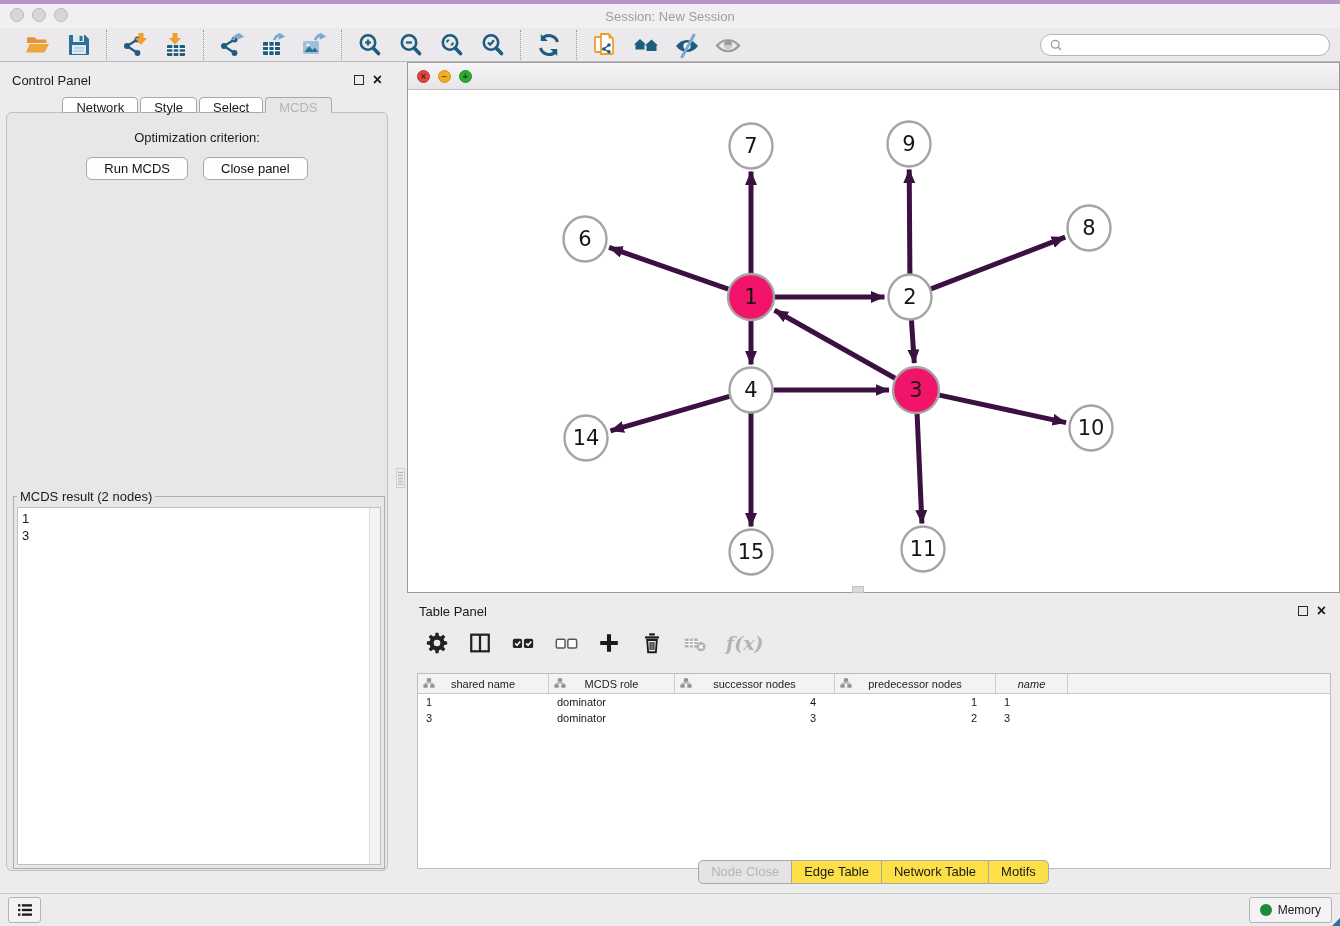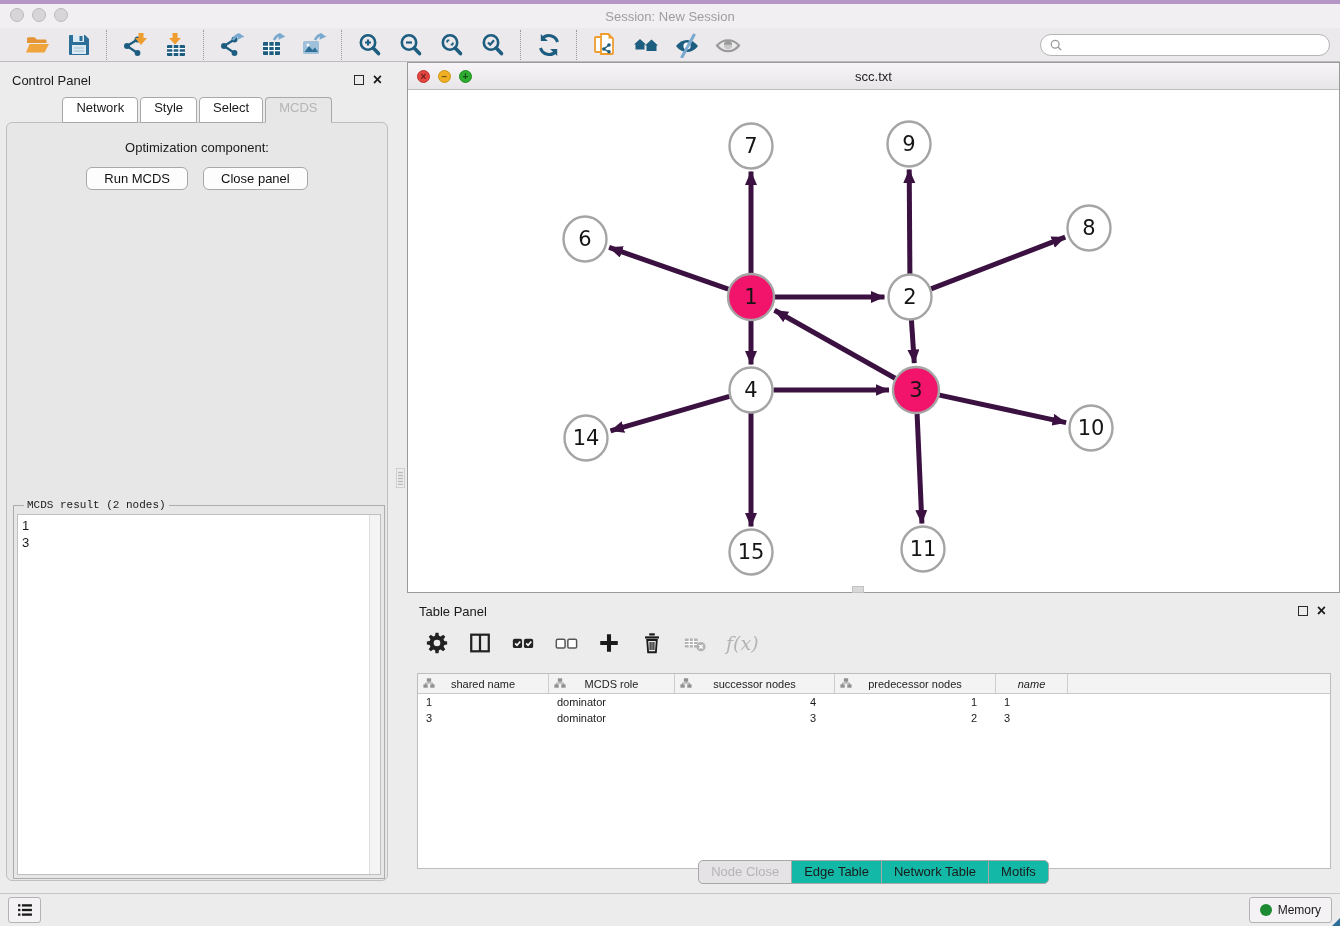--- a/index.html
+++ b/index.html
@@ -24,40 +24,40 @@
   .searchbox svg{width:14px;height:14px;flex:0 0 auto;}
   .searchbox input{border:none;outline:none;flex:1;font-size:12px;background:transparent;min-width:0;}
   
   .content{position:relative;height:831px;}
   
   .control-panel{position:absolute;left:0;top:0;width:394px;height:100%;}
   .cp-header{height:28px;display:flex;align-items:center;padding:8px 12px 0 12px;font-size:13px;}
   .panel-btns{margin-left:auto;display:flex;align-items:center;gap:9px;}
   .float-btn{width:10px;height:10px;border:1.6px solid #2b2b2b;display:inline-block;}
   .close-btn{font-size:16px;font-weight:bold;line-height:10px;color:#1a1a1a;}
-  .cp-tabs{display:flex;justify-content:center;margin-top:7px;position:relative;z-index:2;height:26px;}
+  .cp-tabs{display:flex;justify-content:center;margin-top:7px;position:relative;z-index:2;height:16px;}
   .cp-tab{border:1px solid #a8a8a8;background:#fff;padding:2px 13px 3px;font-size:13px;margin:0 1px;
     border-radius:4px 4px 0 0;line-height:15px;}
   .cp-tab.selected{background:#e7e7e7;color:#b5b5b5;border-bottom-color:#e7e7e7;}
   .cp-content{position:relative;margin:-1px 6px 0 6px;height:759px;background:#e7e7e7;
     border:1px solid #bfbfbf;border-radius:6px;z-index:1;}
   .opt-label{margin-top:17px;text-align:center;font-size:13px;}
   .select{width:308px;height:22px;margin:8px auto 0;background:#fff;border:1px solid #ababab;border-radius:5px;
     display:flex;align-items:center;padding:0 6px 0 12px;font-size:13px;position:relative;}
   .select .sel-value{flex:1;white-space:nowrap;overflow:hidden;}
   .stepper{display:flex;flex-direction:column;align-items:center;gap:2px;width:12px;}
   .stepper i{display:block;width:0;height:0;border-left:4px solid transparent;border-right:4px solid transparent;}
   .stepper .up{border-bottom:5px solid #555;}
   .stepper .down{border-top:5px solid #555;}
   .btn-row{display:flex;justify-content:center;gap:15px;margin-top:12px;}
   .btn{background:#fdfdfd;border:1px solid #a8a8a8;border-radius:6px;font-size:13px;padding:3px 17px;
     font-family:inherit;color:#111;}
   .result-fieldset{position:absolute;left:6px;top:376px;width:372px;height:380px;border:1px solid #adadad;
     margin:0;padding:3px;background:#e7e7e7;}
-  .result-fieldset legend{font-size:11px;padding:0 3px;margin-left:7px;font-family:Liberation Mono, monospace;}
+  .result-fieldset legend{font-size:13px;padding:0 3px;margin-left:0;}
   .result-area{position:relative;width:100%;height:100%;background:#fff;border:1px solid #c0c0c0;overflow:hidden;}
   .result-area pre{margin:2px 4px;font-family:"Liberation Sans","DejaVu Sans",sans-serif;font-size:13px;line-height:17px;}
   .result-scroll{position:absolute;right:0;top:0;bottom:0;width:11px;background:#f4f4f4;border-left:1px solid #ddd;}
   
   .network-window{position:absolute;left:407px;top:0;width:933px;height:531px;background:#fff;
     border:1px solid #9a9a9a;}
   .nw-titlebar{height:27px;background:linear-gradient(#f7f5f7,#e7e5e7);border-bottom:1px solid #bdbdbd;
     display:flex;align-items:center;position:relative;}
   .nw-lights{position:absolute;left:9px;top:7px;display:flex;gap:8px;}
   .nw-light{width:13px;height:13px;border-radius:50%;font-size:10px;font-weight:bold;line-height:12px;
@@ -67,35 +67,35 @@
   .nw-light.green{background:#2dac2f;border:1px solid #1f8c22;}
   .nw-title{flex:1;text-align:center;font-size:13px;color:#222;}
   .nw-canvas{position:relative;width:100%;height:502px;background:#fff;}
   .nw-canvas svg{display:block;}
   .v-grip{position:absolute;left:396px;top:406px;width:9px;height:20px;background:#e2e2e2;border:1px solid #cfcfcf;
     background-image:repeating-linear-gradient(#bbb 0 1px,transparent 1px 3px);background-clip:content-box;padding:2px 1px;}
   .h-thumb{position:absolute;left:852px;top:524px;width:12px;height:7px;background:#d9d9d9;border:1px solid #c2c2c2;}
   
   .table-panel{position:absolute;left:407px;top:533px;width:933px;height:298px;}
   .tp-header{height:26px;display:flex;align-items:center;padding:6px 14px 0 12px;font-size:13px;}
-  .tp-toolbar{height:44px;display:flex;align-items:center;gap:19px;padding:0 18px;}
+  .tp-toolbar{height:44px;display:flex;align-items:center;gap:19px;padding:0 18px;font-weight:bold;}
   .tp-toolbar .tp-icon{display:flex;align-items:center;justify-content:center;}
   .tp-toolbar svg{width:24px;height:24px;}
   .fx-label{font-family:"DejaVu Serif",serif;font-style:italic;font-size:19px;color:#b3b3b3;}
   .tp-table{position:absolute;left:10px;right:9px;top:78px;height:196px;background:#fff;border:1px solid #bdbdbd;}
   .tp-thead{display:flex;height:20px;background:#f3f3f3;border-bottom:1px solid #c9c9c9;}
   .th{position:relative;display:flex;align-items:center;justify-content:center;font-size:11px;color:#222;
     border-right:1px solid #cdcdcd;height:100%;}
   .th .sort-ico{position:absolute;left:5px;top:3px;}
   .tr{display:flex;height:16px;font-size:11px;align-items:center;}
   .td{height:100%;display:flex;align-items:center;overflow:hidden;white-space:nowrap;}
   .td.left{justify-content:flex-start;padding-left:8px;}
   .td.right{justify-content:flex-end;padding-right:19px;}
   .tp-tabs{position:absolute;bottom:9px;left:0;right:0;display:flex;justify-content:center;}
-  .tp-tab{border:1px solid #a8a8a8;background:#14b8a6;font-size:13px;padding:3px 12px;margin-left:-1px;line-height:16px;}
+  .tp-tab{border:1px solid #a8a8a8;background:#fde047;font-size:13px;padding:3px 12px;margin-left:-1px;line-height:16px;}
   .tp-tab:first-child{border-radius:5px 0 0 5px;margin-left:0;}
   .tp-tab:last-child{border-radius:0 5px 5px 0;}
   .tp-tab.selected{background:#e5e3e5;color:#b5b5b5;}
   
   .statusbar{height:33px;border-top:1px solid #c6c6c6;display:flex;align-items:center;padding:0 8px;background:#ececec;}
   .sb-list-btn{width:33px;height:26px;border:1px solid #b3b3b3;border-radius:3px;background:#f4f2f4;
     display:flex;align-items:center;justify-content:center;}
   .sb-list-btn svg{width:20px;height:20px;}
   .memory-btn{margin-left:auto;height:26px;border:1px solid #b3b3b3;border-radius:3px;background:#f4f2f4;
     display:flex;align-items:center;gap:6px;padding:0 10px;font-size:12px;}
@@ -283,21 +283,21 @@
           <span class="close-btn">×</span>
         </span>
       </div>
       <div class="cp-tabs" id="cp-tabs">
           <span class="cp-tab">Network</span>
           <span class="cp-tab">Style</span>
           <span class="cp-tab">Select</span>
           <span class="cp-tab selected">MCDS</span>
         </div>
       <div class="cp-content">
-        <div class="opt-label">Optimization component:</div>
+        <div class="opt-label">Optimization criterion:</div>
         <div class="btn-row">
           <button class="btn">Run MCDS</button>
           <button class="btn">Close panel</button>
         </div>
         <fieldset class="result-fieldset">
           <legend>MCDS result (2 nodes)</legend>
           <div class="result-area">
             <pre id="result-lines">1
 3</pre>
             <div class="result-scroll"></div>
@@ -306,21 +306,20 @@
       </div>
     </div>
 
     <div class="network-window">
       <div class="nw-titlebar">
         <div class="nw-lights">
           <span class="nw-light red">×</span>
           <span class="nw-light yellow">−</span>
           <span class="nw-light green">+</span>
         </div>
-        <div class="nw-title">scc.txt</div>
       </div>
       <div class="nw-canvas">
         <svg id="graph-svg" width="931" height="502" viewBox="0 0 931 502">
             <defs>
               <marker id="arw" markerWidth="15" markerHeight="13" refX="13.5" refY="6" orient="auto" markerUnits="userSpaceOnUse">
                 <path d="M0,0 L14,6 L0,12 Z" fill="#3a1140"></path>
               </marker>
             </defs>
             <line x1="343.0" y1="183.0" x2="343.0" y2="81.5" stroke="#3a1140" stroke-width="5" marker-end="url(#arw)"></line>
             <line x1="320.3" y1="199.1" x2="201.1" y2="157.4" stroke="#3a1140" stroke-width="5" marker-end="url(#arw)"></line>

